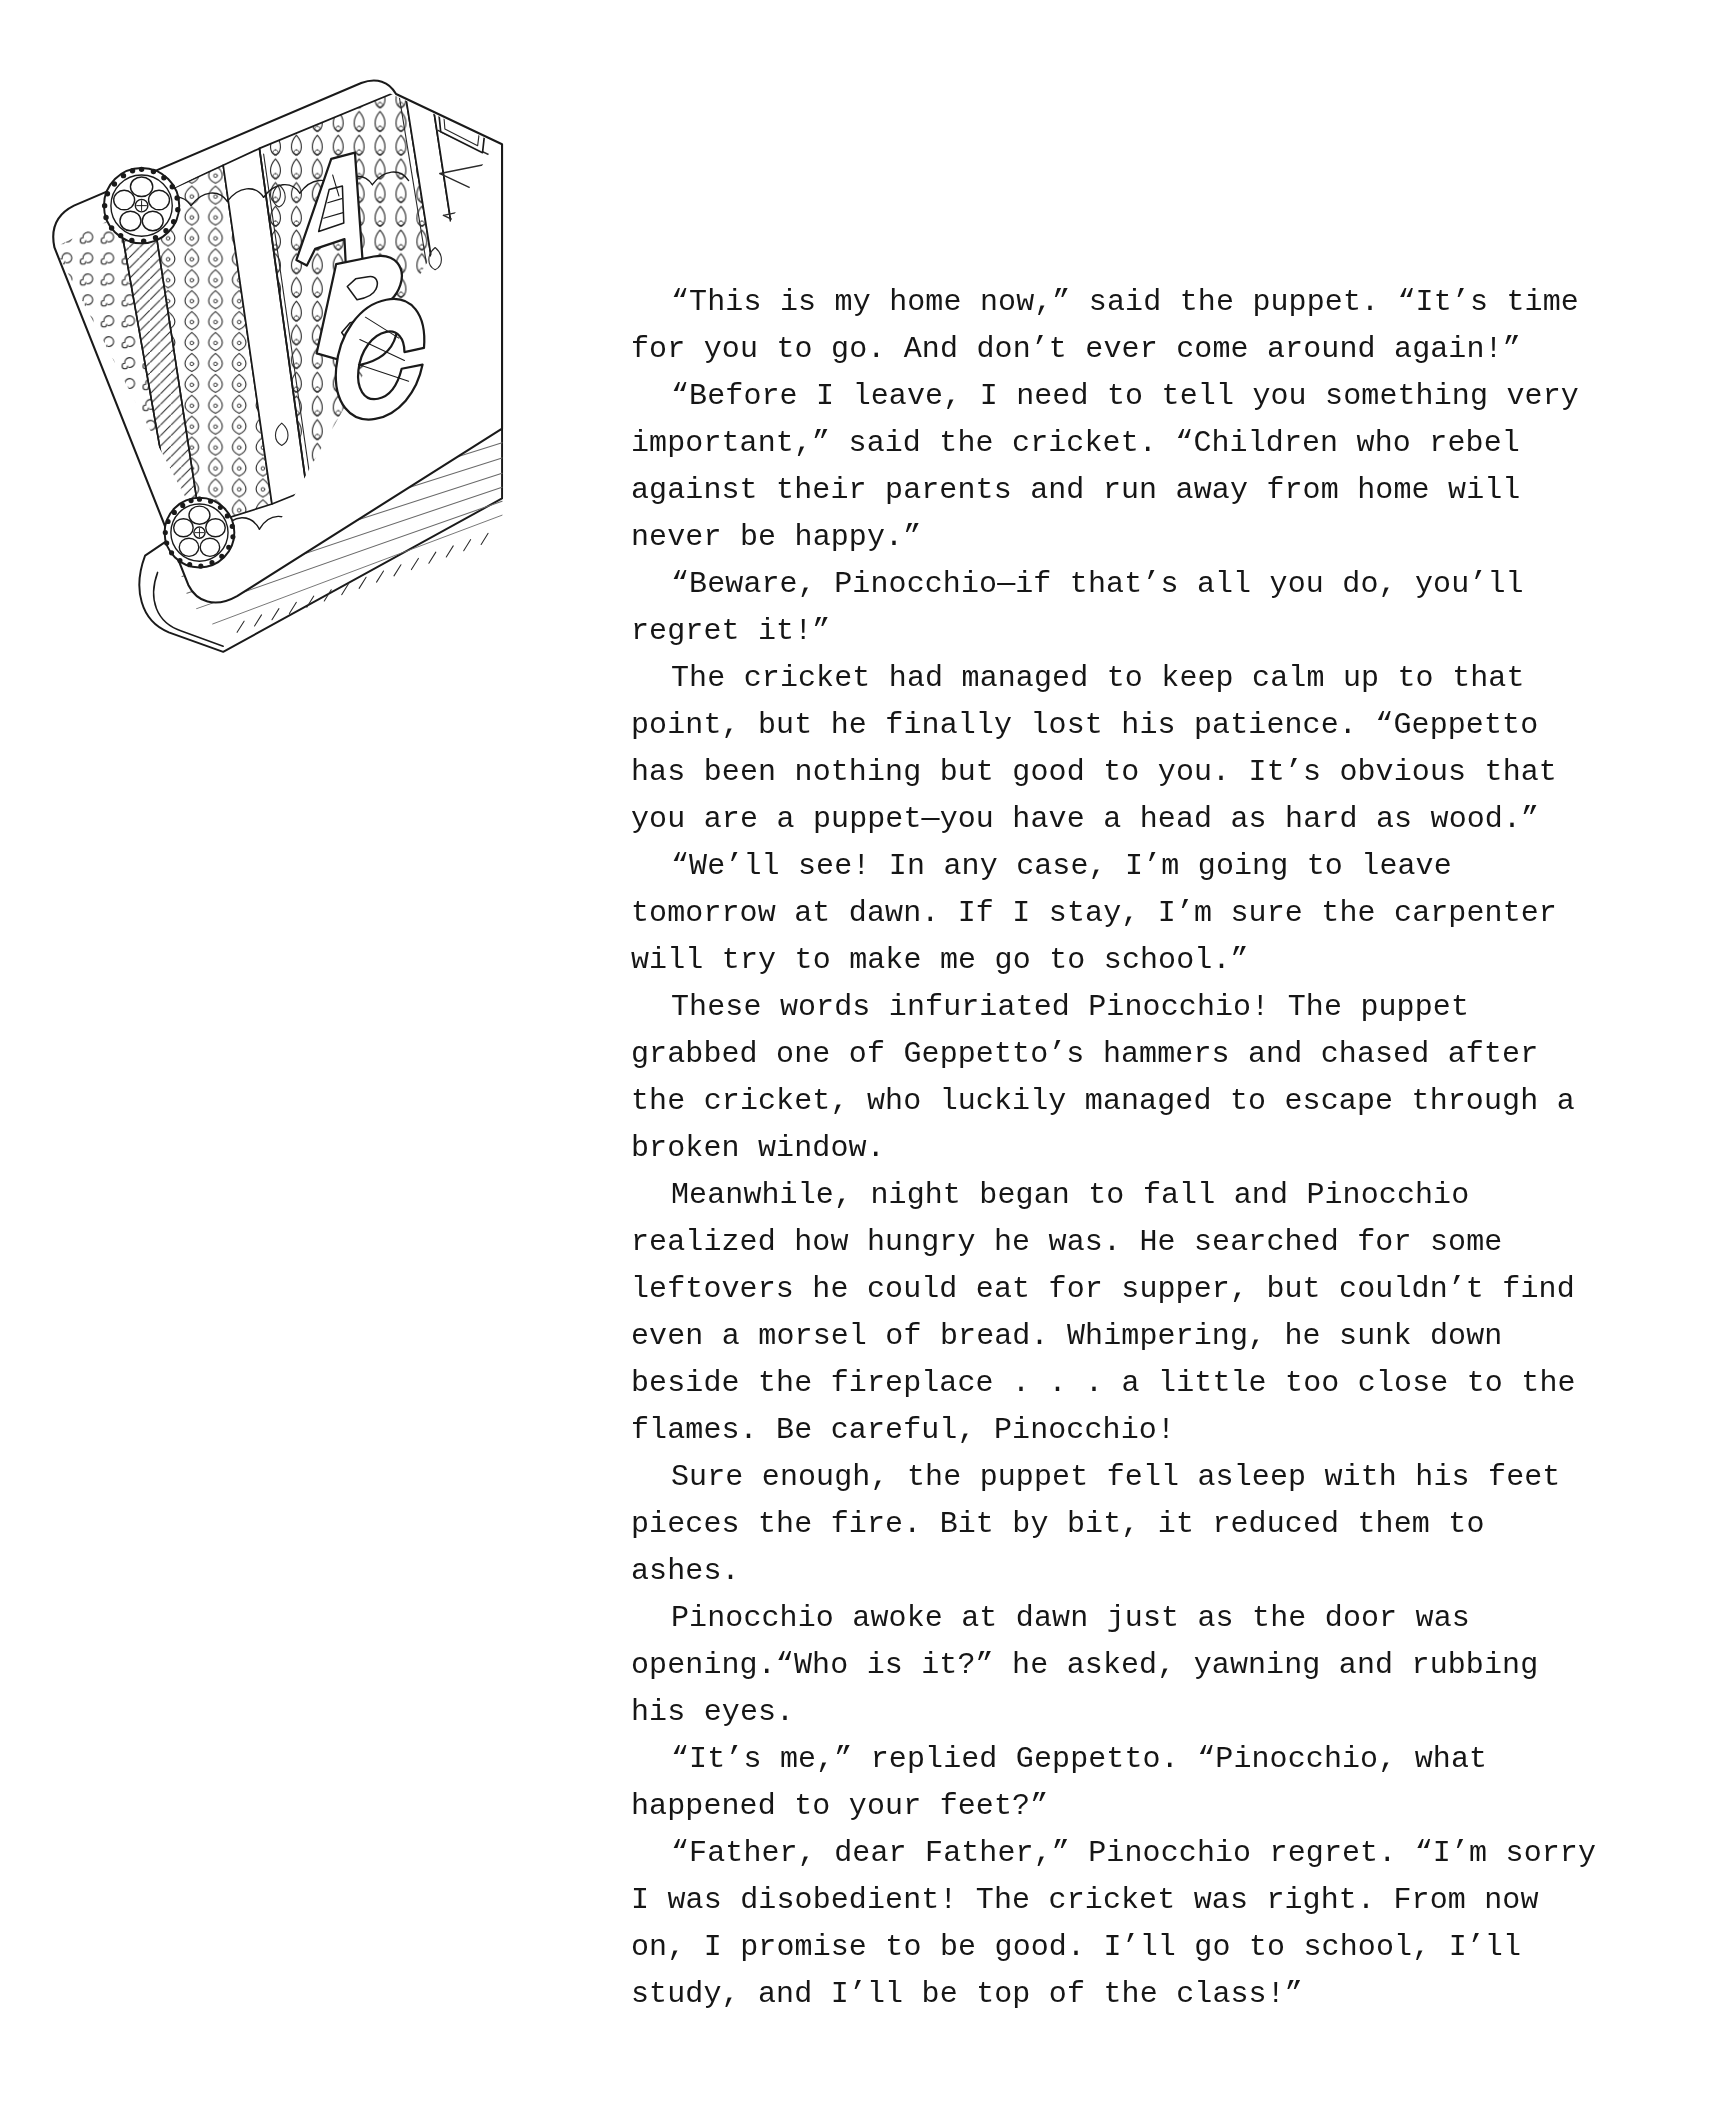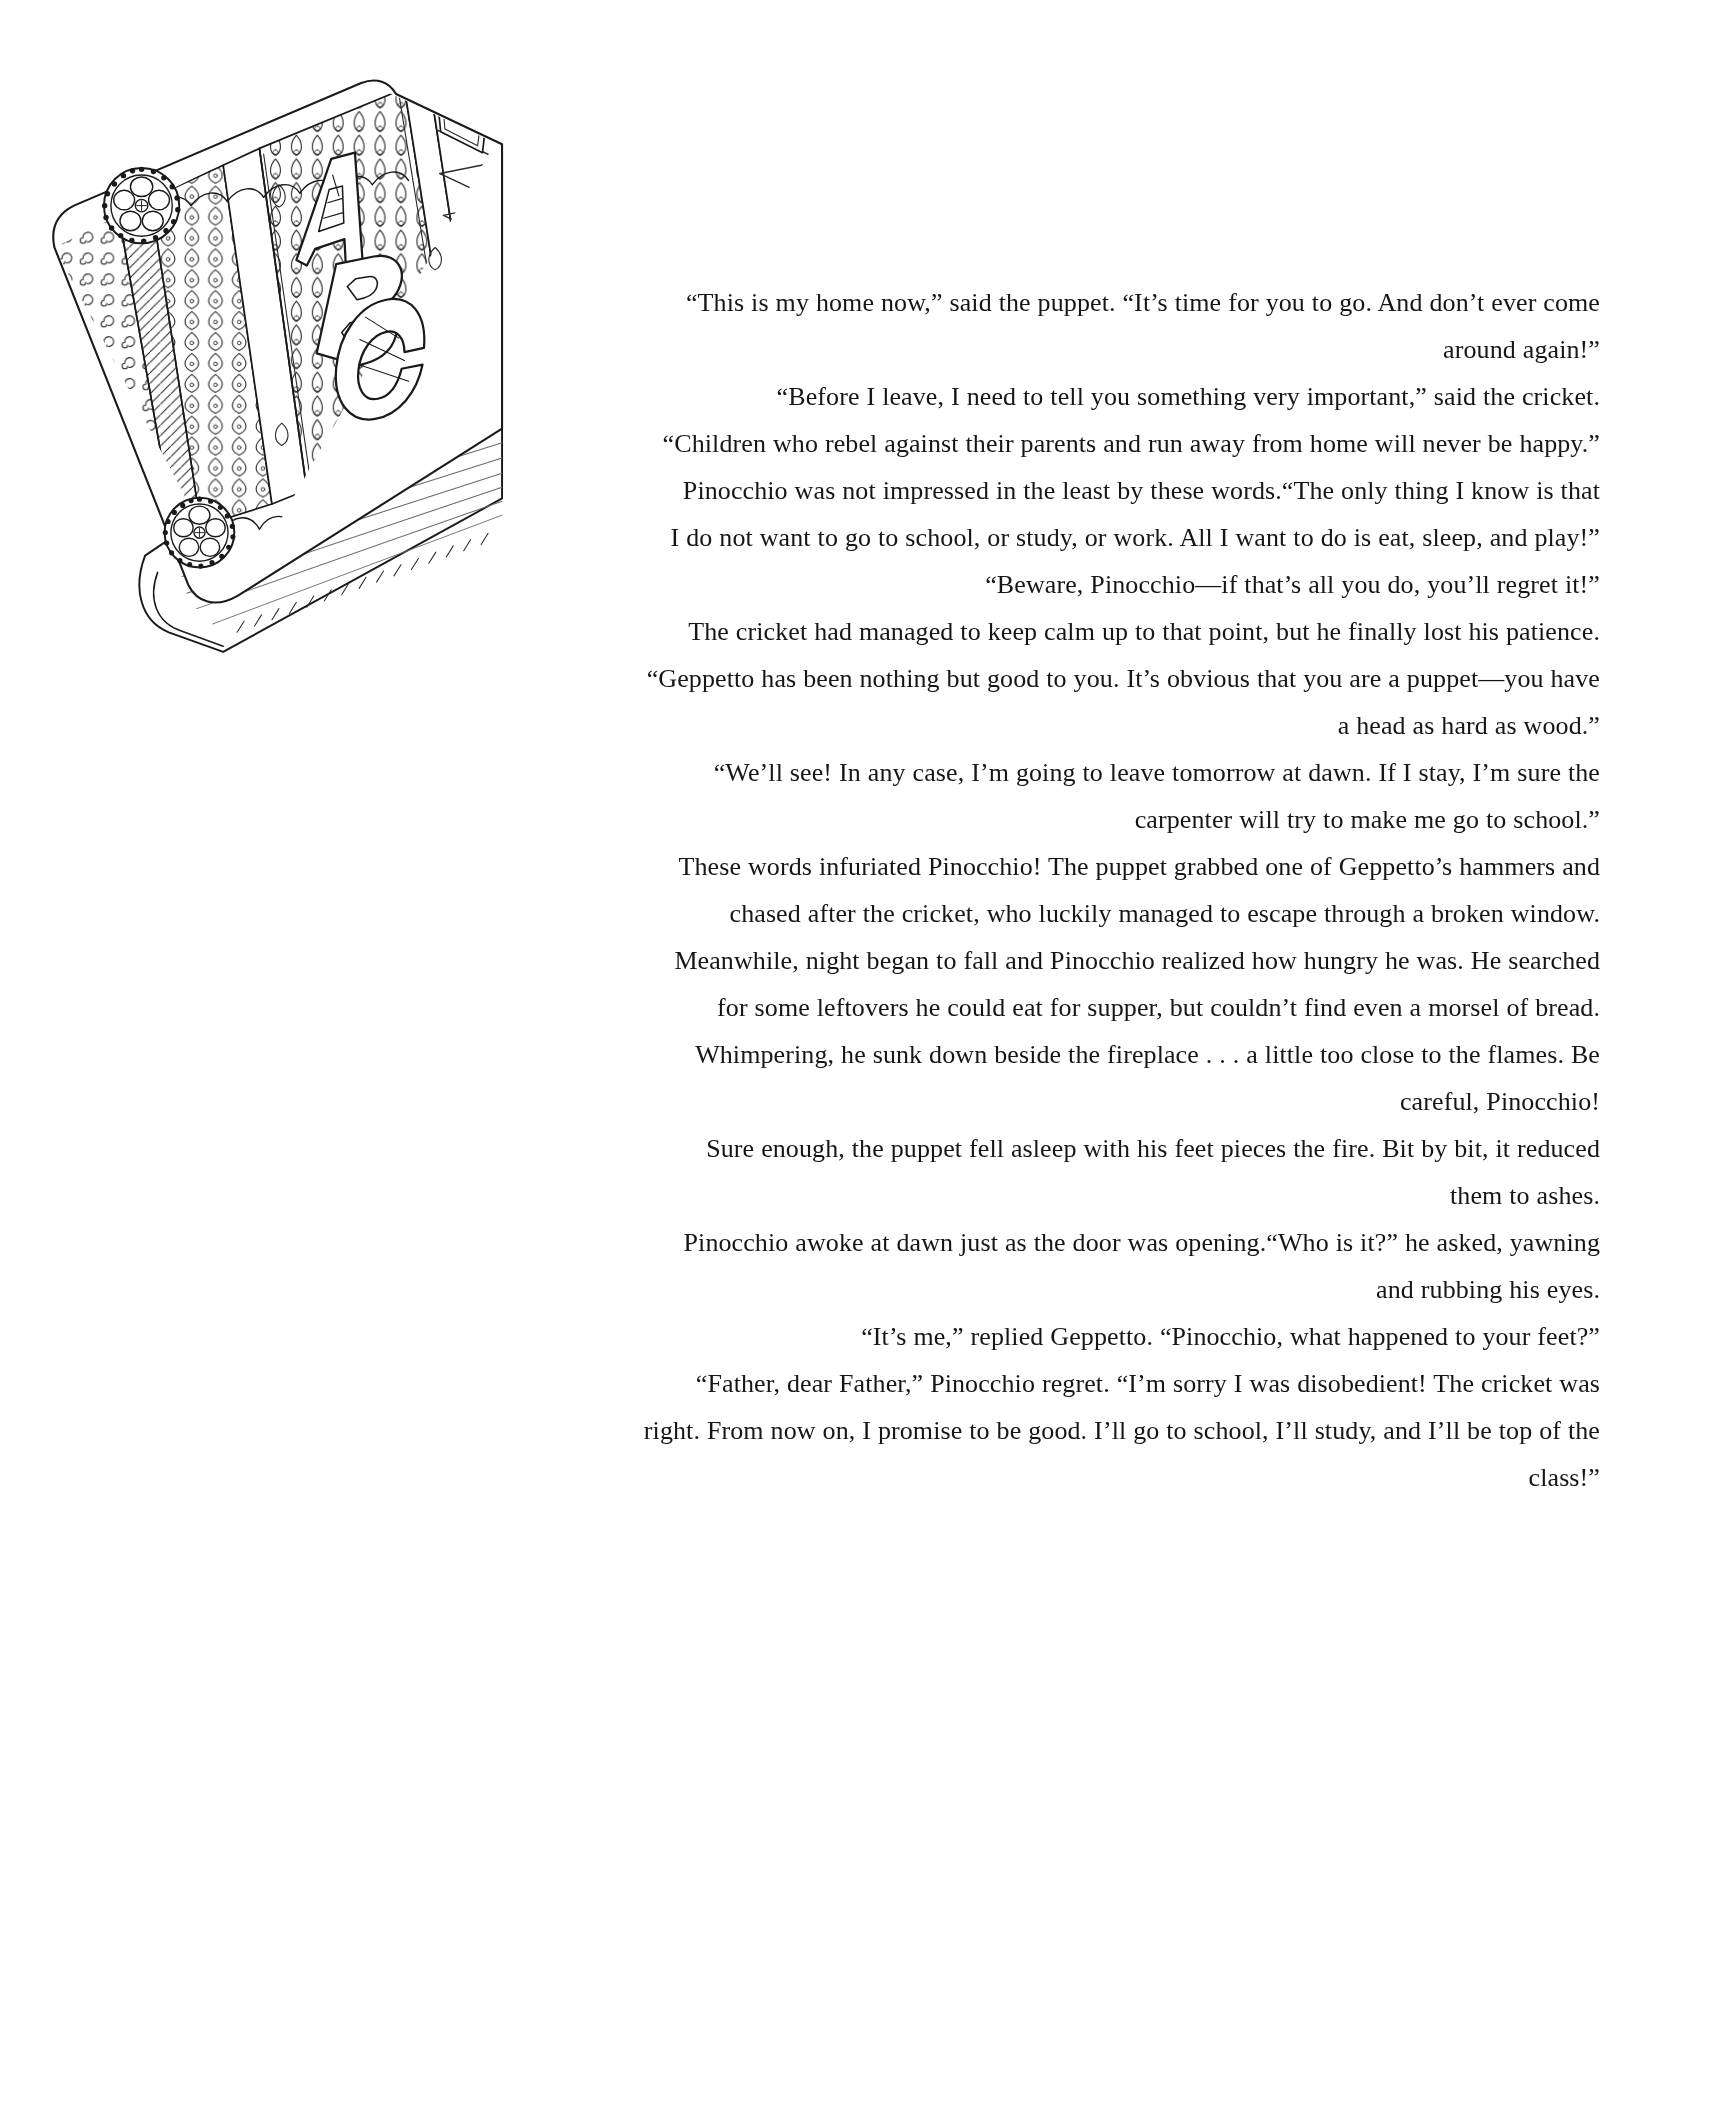--- a/index.html
+++ b/index.html
@@ -34,27 +34,28 @@
 
   
   #story {
     position: absolute;
     left: 631px;
     top: 279px;
     width: 969px;
   }
   .para {
     margin: 0;
-    font-size: 26px;
+    font-size: 30px;
     line-height: 47px;
     color: #161616;
     text-indent: 40px;
     letter-spacing: 0.1px;
     word-spacing: 0.3px;
-    text-align: right;
+    text-align: left;
+    font-family: Liberation Mono, monospace;
     -webkit-font-smoothing: antialiased;
   }
 </style>
 </head>
 <body>
 
 <div id="page">
 
   <div id="illustration">
     <svg viewBox="0 0 720 930" xmlns="http://www.w3.org/2000/svg" fill="none" stroke="#1a1a1a" stroke-width="2.6" stroke-linecap="round" stroke-linejoin="round">
@@ -278,21 +279,20 @@
           <path d="M384 552 C396 562 396 578 384 584 C372 578 372 562 384 552 Z"></path>
           <path d="M604 300 C616 310 616 326 604 332 C592 326 592 310 604 300 Z"></path>
         </g>
       </g>
     </svg>
   </div>
 
   <div id="story">
     <p class="para">“This is my home now,” said the puppet. “It’s time for you to go. And don’t ever come around again!”</p>
     <p class="para">“Before I leave, I need to tell you something very important,” said the cricket. “Children who rebel against their parents and run away from home will never be happy.”</p>
-    <p class="para">Pinocchio was not impressed in the least by these words.“The only thing I know is that I do not want to go to school, or study, or work. All I want to do is eat, sleep, and play!”</p>
     <p class="para">“Beware, Pinocchio—if that’s all you do, you’ll regret it!”</p>
     <p class="para">The cricket had managed to keep calm up to that point, but he finally lost his patience. “Geppetto has been nothing but good to you. It’s obvious that you are a puppet—you have a head as hard as wood.”</p>
     <p class="para">“We’ll see! In any case, I’m going to leave tomorrow at dawn. If I stay, I’m sure the carpenter will try to make me go to school.”</p>
     <p class="para">These words infuriated Pinocchio! The puppet grabbed one of Geppetto’s hammers and chased after the cricket, who luckily managed to escape through a broken window.</p>
     <p class="para">Meanwhile, night began to fall and Pinocchio realized how hungry he was. He  searched for some leftovers he could eat for supper, but couldn’t find even a morsel of bread. Whimpering, he sunk down beside the fireplace . . . a little too close to the flames. Be careful, Pinocchio!</p>
     <p class="para">Sure enough, the puppet fell asleep with his feet pieces the fire. Bit by bit, it reduced them to ashes.</p>
     <p class="para">Pinocchio awoke at dawn just as the door was opening.“Who is it?” he asked, yawning and rubbing his eyes.</p>
     <p class="para">“It’s me,” replied Geppetto. “Pinocchio, what happened to your feet?”</p>
     <p class="para">“Father, dear Father,” Pinocchio regret. “I’m sorry I was disobedient! The cricket was right. From now on, I promise to be good. I’ll go to school, I’ll study, and I’ll be top of the class!”</p>
   </div>

